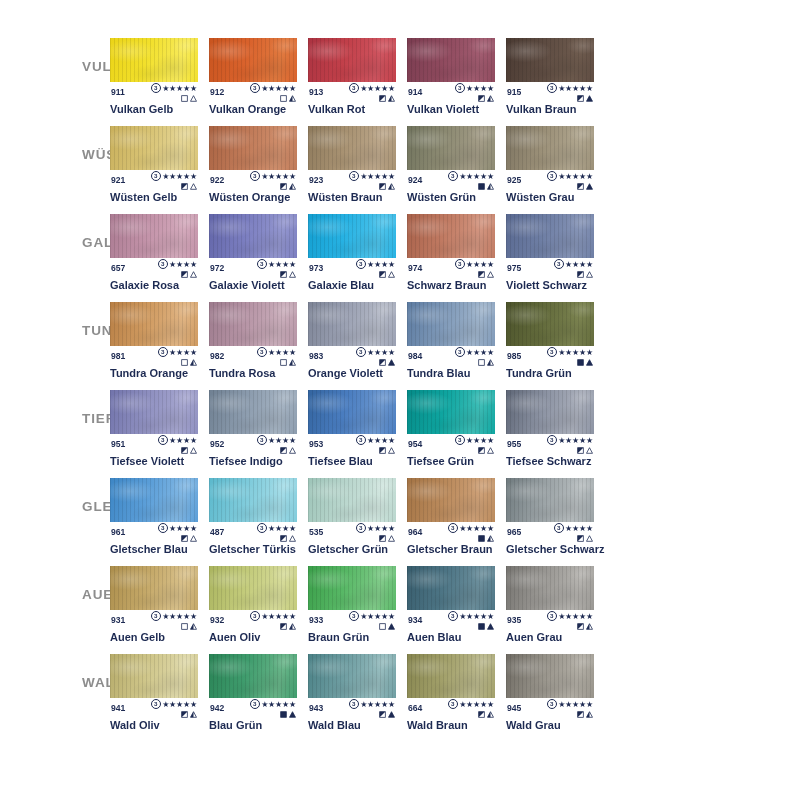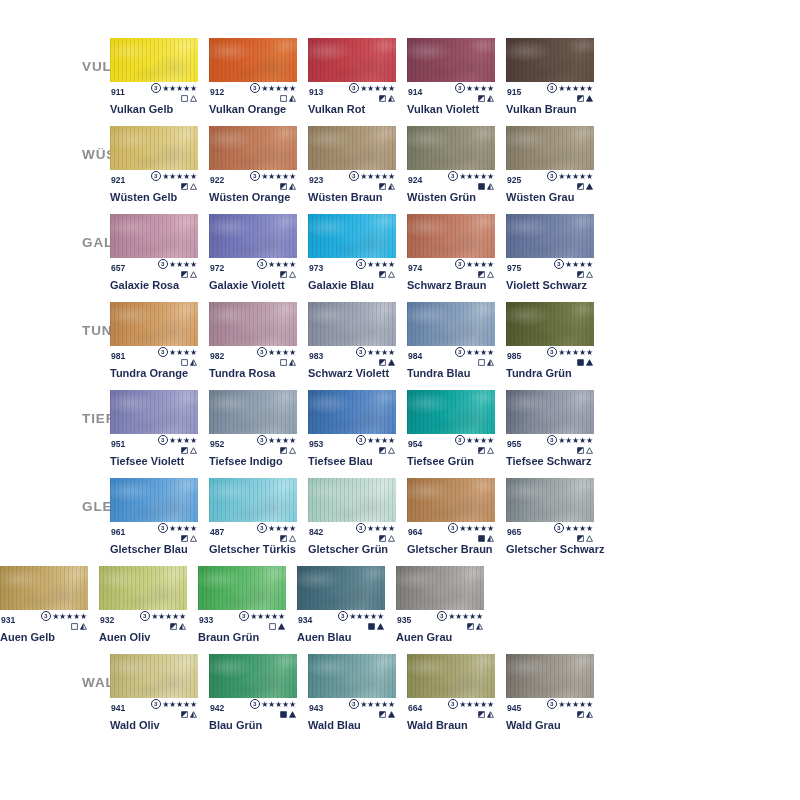--- a/index.html
+++ b/index.html
@@ -606,21 +606,21 @@
                   </svg>
                 </span>
                 <span>
                   <svg width="7" height="7" viewBox="0 0 10 10" class="sym">
                     <path d="M5 1 L9.3 9 L0.7 9 Z" stroke="#1d2a52" stroke-width="1.1" stroke-linejoin="round" fill="#1d2a52"></path>
                   </svg>
                 </span>
               </div>
             </div>
           </div>
-          <div class="pname">Schwarz Violett</div>
+          <div class="pname">Orange Violett</div>
         </div>
         <div class="paint">
           <div class="chip" style="background: linear-gradient(105deg, rgb(92, 123, 161) 0%, rgb(127, 153, 184) 42%, rgb(159, 180, 203) 78%, rgb(127, 153, 184) 100%);">
             <div class="grain"></div>
             <div class="streaks"></div>
           </div>
           <div class="meta">
             <div class="code">984</div>
             <div class="ratings">
               <div class="stars"><span class="series-num">3</span>★★★★</div>
@@ -857,21 +857,21 @@
             </div>
           </div>
           <div class="pname">Gletscher Türkis</div>
         </div>
         <div class="paint">
           <div class="chip" style="background: linear-gradient(105deg, rgb(157, 196, 184) 0%, rgb(185, 214, 205) 42%, rgb(208, 229, 222) 78%, rgb(185, 214, 205) 100%);">
             <div class="grain"></div>
             <div class="streaks"></div>
           </div>
           <div class="meta">
-            <div class="code">842</div>
+            <div class="code">535</div>
             <div class="ratings">
               <div class="stars"><span class="series-num">3</span>★★★★</div>
               <div class="symbols">
                 <span>
                   <svg width="7" height="7" viewBox="0 0 10 10" class="sym">
                     <rect x="1" y="1" width="8" height="8" stroke="#1d2a52" stroke-width="1.1" fill="none"></rect>
                     <path d="M1 1 L9 1 L1 9 Z" fill="#1d2a52"></path>
                   </svg>
                 </span>
                 <span>
@@ -932,20 +932,21 @@
                   </svg>
                 </span>
               </div>
             </div>
           </div>
           <div class="pname">Gletscher Schwarz</div>
         </div>
       </div>
     </div>
     <div class="series-row">
+      <div class="series-label">AUE</div>
       <div class="swatch-strip">
         <div class="paint">
           <div class="chip" style="background: linear-gradient(105deg, rgb(172, 142, 76) 0%, rgb(196, 168, 104) 42%, rgb(216, 192, 138) 78%, rgb(196, 168, 104) 100%);">
             <div class="grain"></div>
             <div class="streaks"></div>
           </div>
           <div class="meta">
             <div class="code">931</div>
             <div class="ratings">
               <div class="stars"><span class="series-num">3</span>★★★★★</div>

